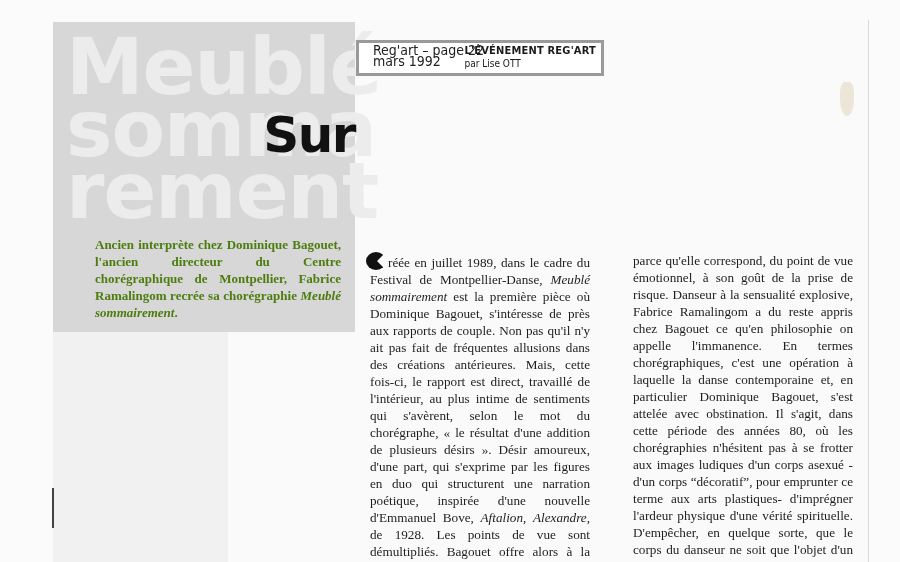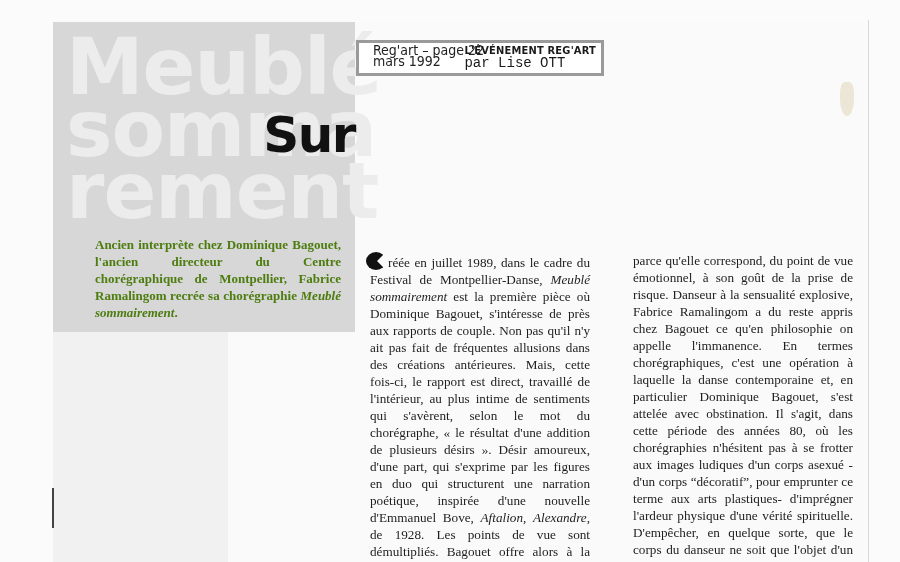--- a/index.html
+++ b/index.html
@@ -7,21 +7,21 @@
     .page { position:absolute; left:53px; top:22px; width:815px; height:540px; background:#fafafa; }
     .page-edge { position:absolute; left:868px; top:20px; width:1px; height:542px; background:#d8d8d8; }
     .gray-block { position:absolute; left:53px; top:22px; width:302px; height:310px; background:#d7d7d7; }
     .gray-lower { position:absolute; left:53px; top:332px; width:175px; height:230px; background:#f1f1f1; }
     .ghost { position:absolute; left:66px; top:36px; font-family:"DejaVu Sans", sans-serif; font-weight:bold; color:#ececec; font-size:78px; line-height:62px; letter-spacing:-1px; white-space:pre; }
     .title { position:absolute; right:545px; top:112px; text-align:right; font-family:"DejaVu Sans", sans-serif; font-weight:bold; color:#111; font-size:50px; line-height:47px; letter-spacing:-1.5px; }
     .header-box { position:absolute; left:356px; top:40px; width:242px; height:30px; border:3px solid #9a9a9a; background:#fff; font-family:"DejaVu Sans Condensed","DejaVu Sans", sans-serif; }
     .hb-l { position:absolute; left:5px; top:2px; font-size:14px; line-height:11px; color:#222;margin-left:9px; }
     .hb-r { position:absolute; right:5px; top:1px; }
     .hb-r .big { font-size:11px; font-weight:bold; letter-spacing:0.2px; line-height:13px; }
-    .hb-r .small { font-size:14px; line-height:13px;font-family:Liberation Mono, monospace; }
+    .hb-r .small { font-size:10px; line-height:13px; }
     .chapo { position:absolute; left:95px; top:236px; width:246px; font-weight:bold; font-size:13px; line-height:17px; text-align:justify; color:#4d7c0f; }
     .col { position:absolute; top:236px; width:252px; font-size:13.2px; line-height:17px; text-align:justify; color:#1d1d1d; }
     .col1 { left:354px; }
     .col2 { left:617px; }
     .col p { margin:16px; }
     .dropcap { display:inline-block; width:20px; height:18px; background:#111; border-radius:50%; clip-path:polygon(0 0,100% 0,55% 50%,100% 100%,0 100%); vertical-align:-3px; margin-right:2px; margin-left:-4px; }
     .show { position:absolute; color:#efefef; font-family:"DejaVu Sans", sans-serif; }
     .stain { position:absolute; left:840px; top:82px; width:14px; height:34px; background:#ece6d6; border-radius:40% 40% 60% 60%; }
     .margin-bar { position:absolute; left:52px; top:488px; width:2px; height:40px; background:#444; }
   </style>

